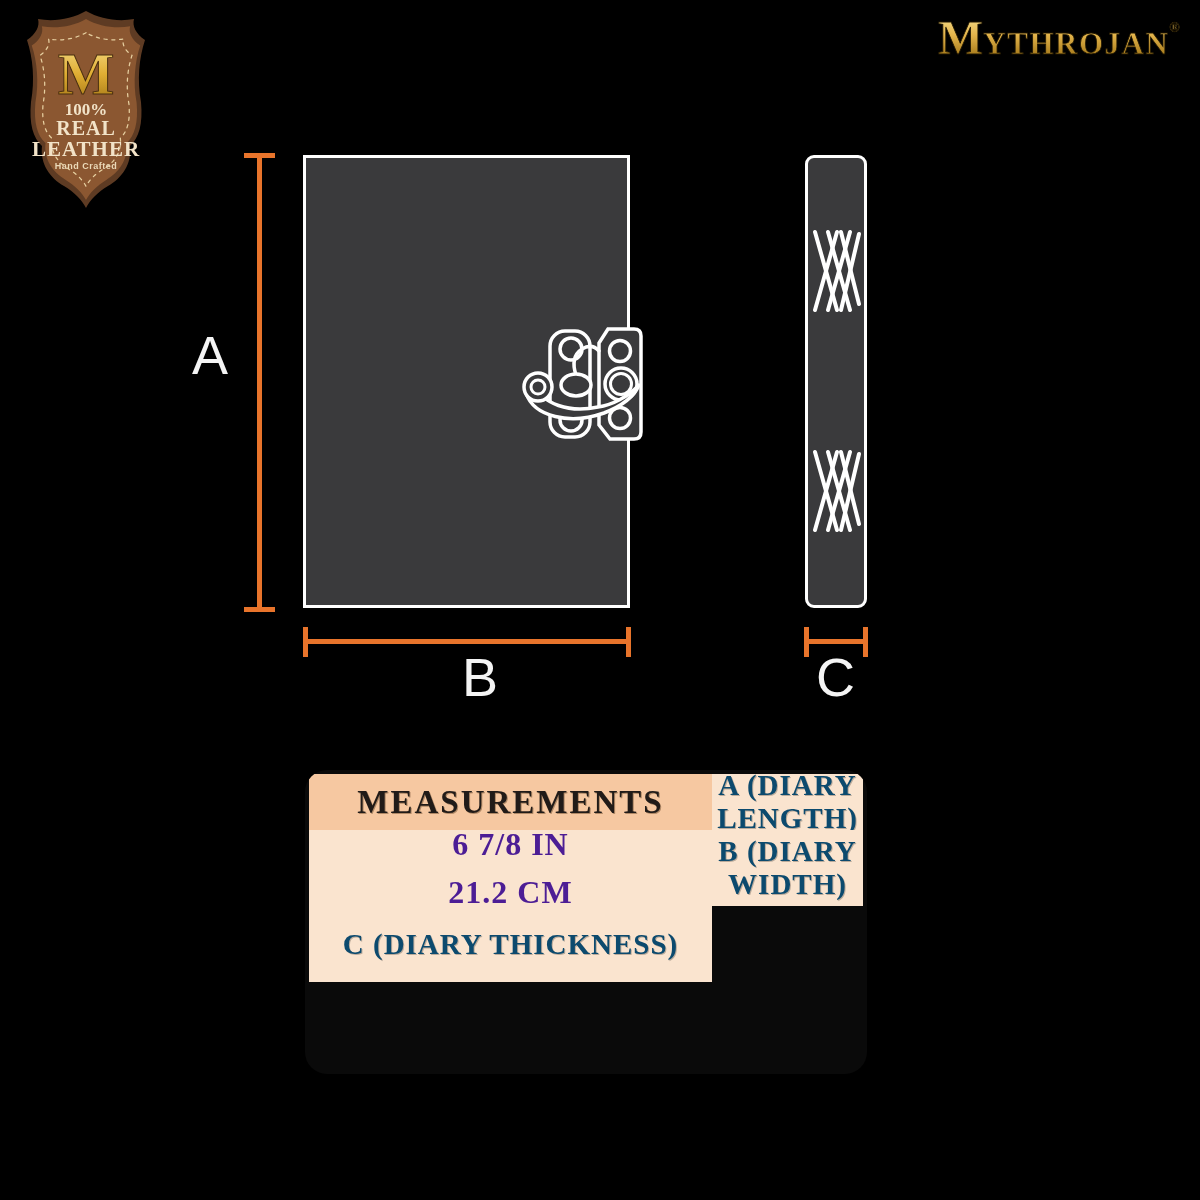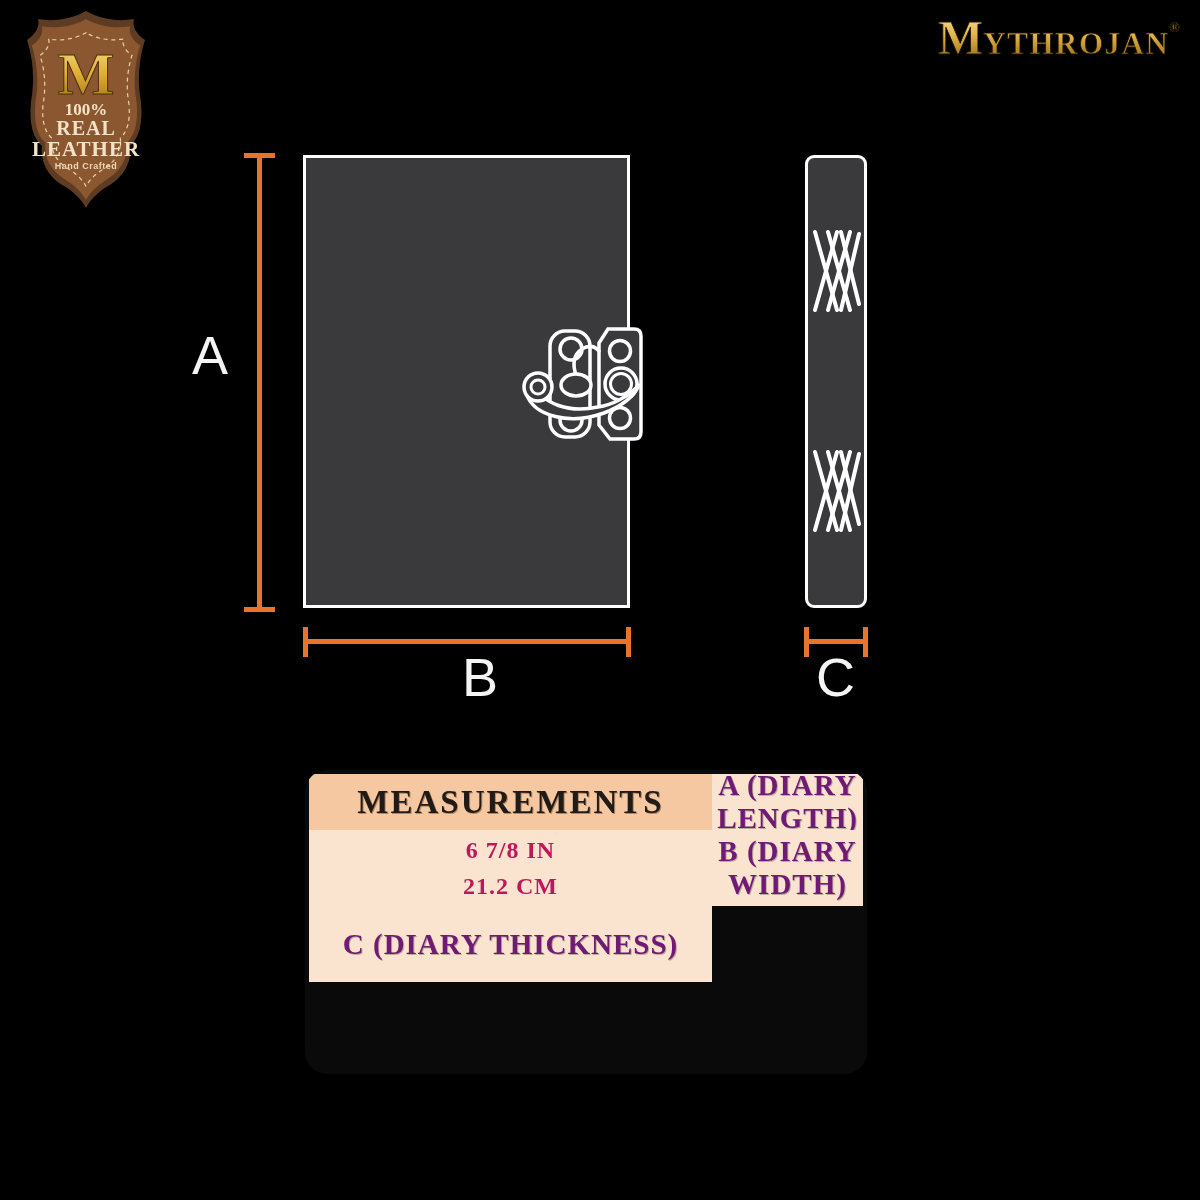--- a/index.html
+++ b/index.html
@@ -36,23 +36,23 @@
   
   .size-table{position:absolute;left:305px;top:770px;width:562px;height:304px;
               background:#0A0A0A;border-radius:22px;overflow:hidden;
               display:grid;grid-template-columns:403px 151px;grid-template-rows:56px 76px 76px 76px;
               padding:4px;box-sizing:border-box;}
   .cell{display:flex;flex-direction:column;align-items:center;justify-content:center;
         font-family:"Liberation Serif",serif;font-weight:bold;text-align:center;}
   .cell.head{background:#F6C8A1;color:#211B18;font-size:33px;letter-spacing:2px;
              text-shadow:1px 1px 0 rgba(90,60,30,0.45);}
   .cell.body{background:#FAE4CF;}
-  .cell .meas{color:#701a75;font-size:29px;letter-spacing:1px;
+  .cell .meas{color:#0c4a6e;font-size:29px;letter-spacing:1px;
               text-shadow:1px 1px 0 rgba(0,0,0,0.25);}
-  .cell .sz{color:#be185d;font-size:24px;line-height:1.5;letter-spacing:1px;}
+  .cell .sz{color:#4c1d95;font-size:32px;line-height:1.5;letter-spacing:1px;}
 </style>
 </head>
 <body>
 
 <div class="stage">
 
   <svg class="badge" viewBox="0 0 132 206">
     <defs>
       <linearGradient id="goldBadge" x1="0" y1="0" x2="0" y2="1">
         <stop offset="0" stop-color="#F6DF8B"></stop>

